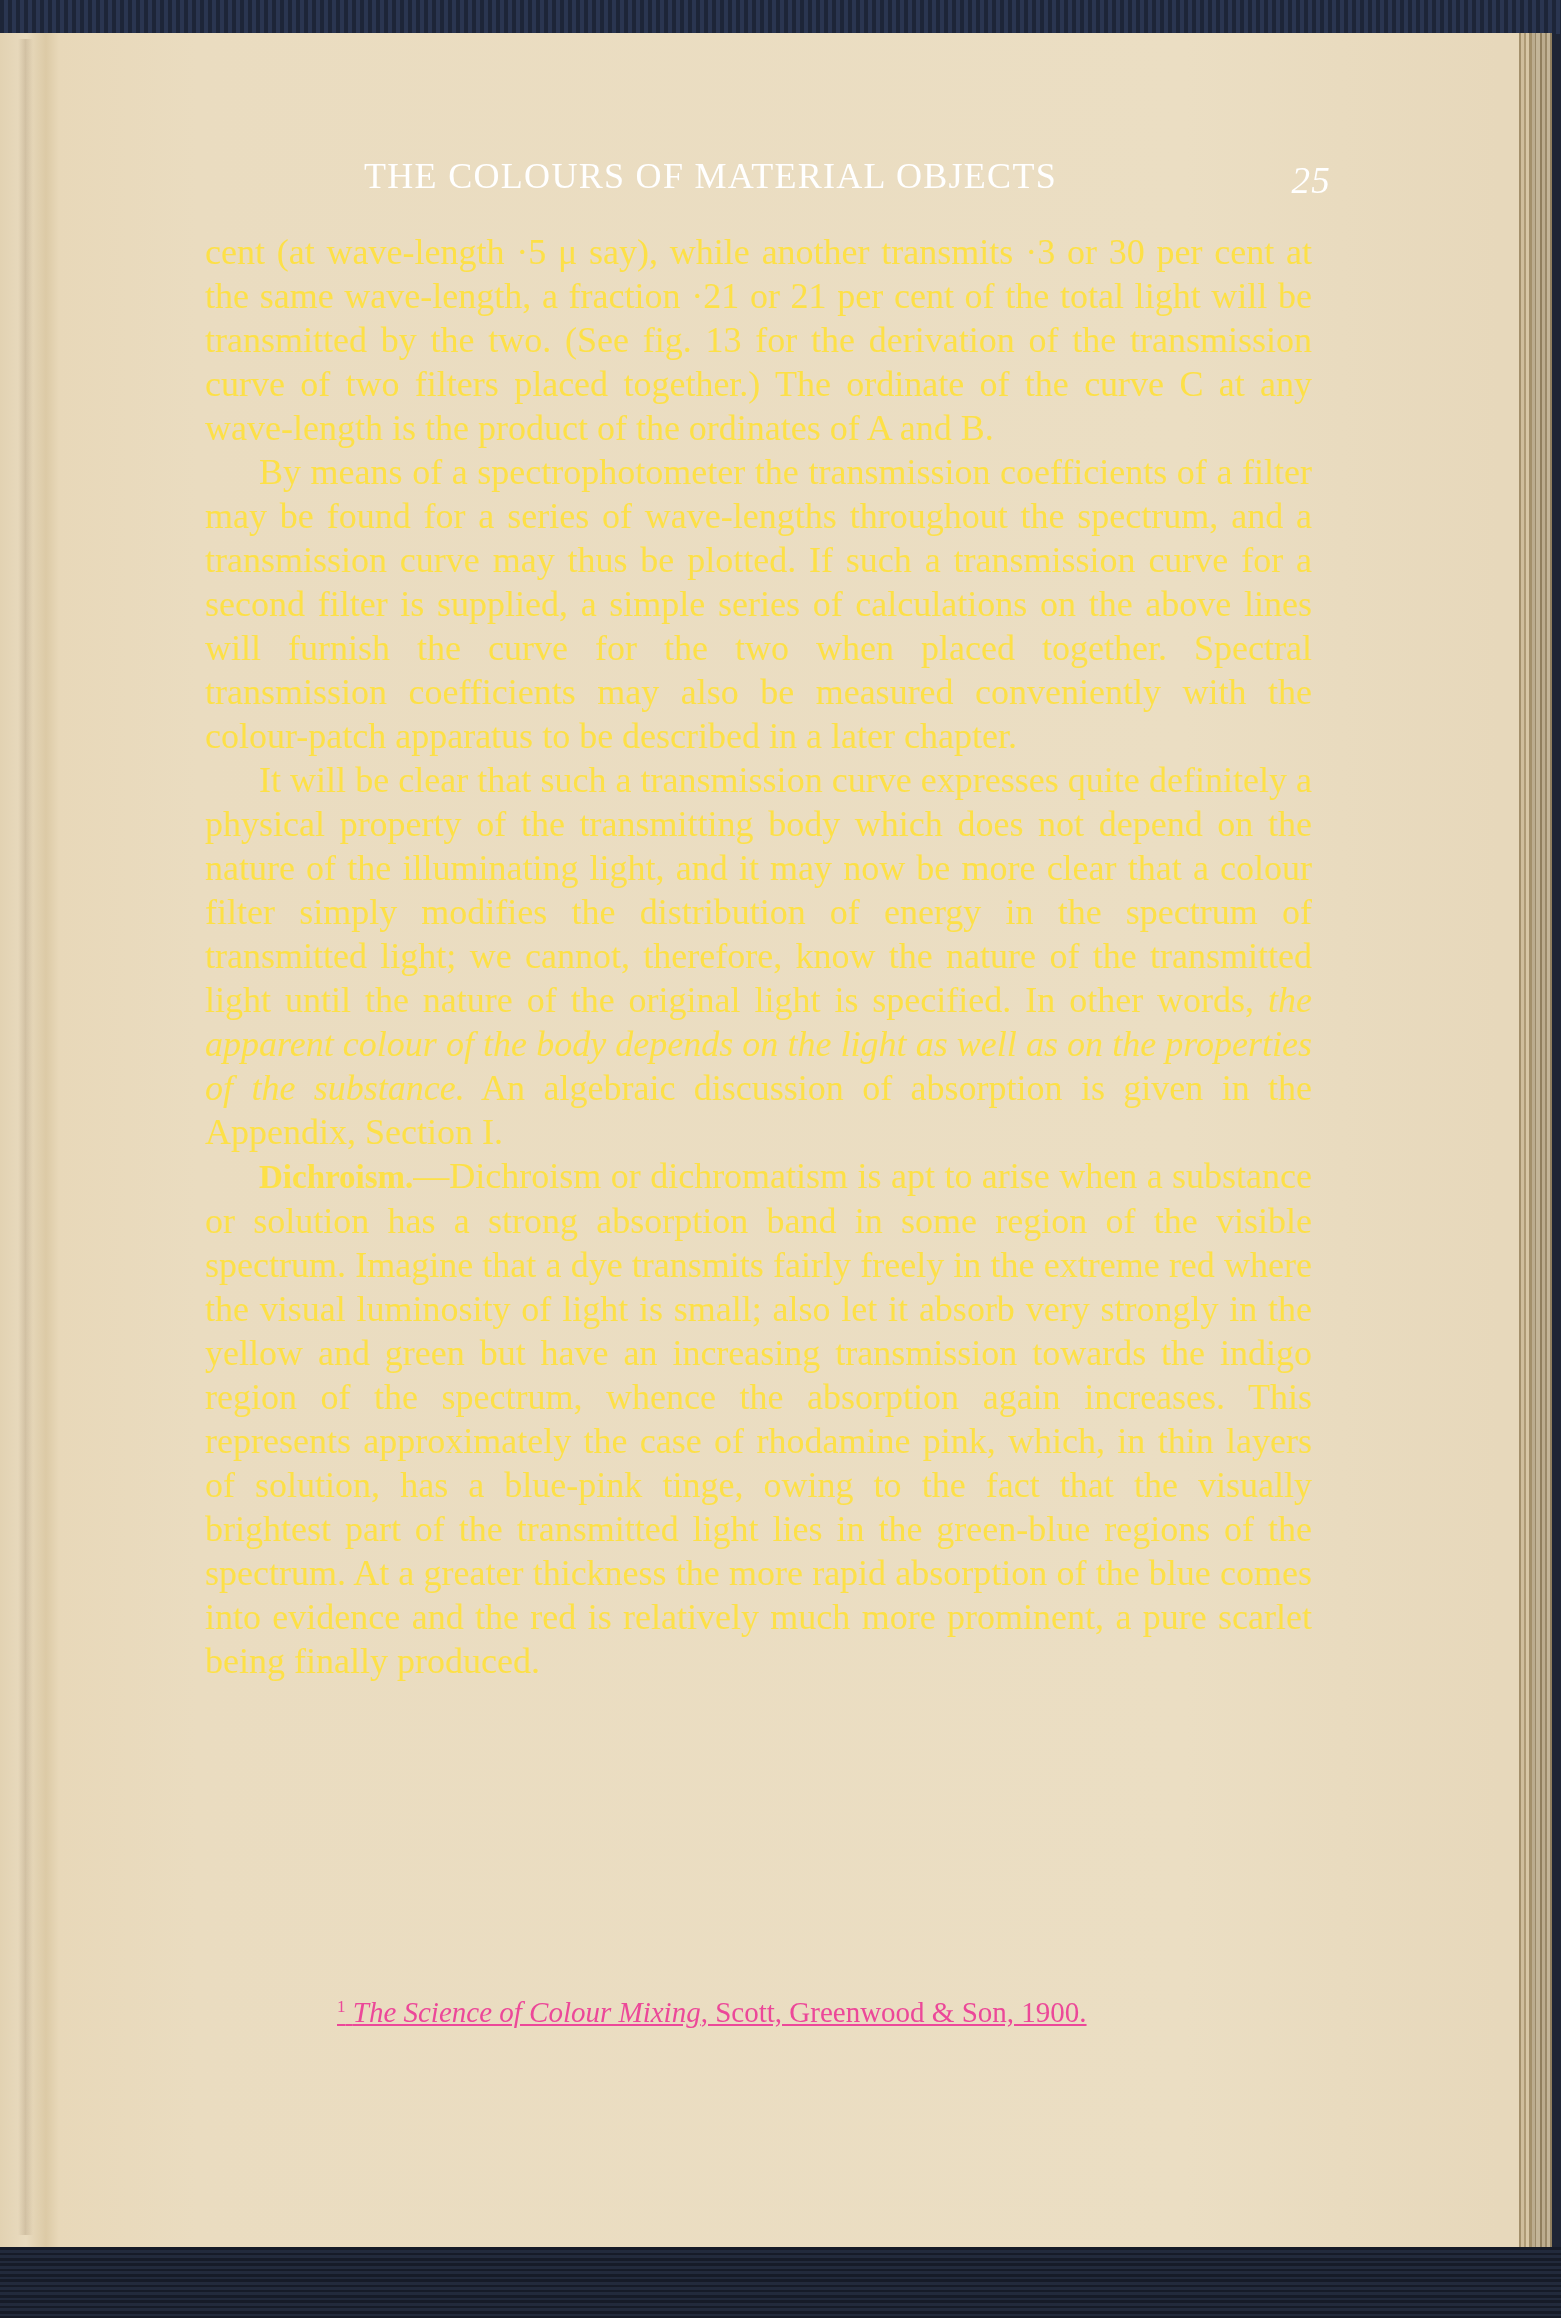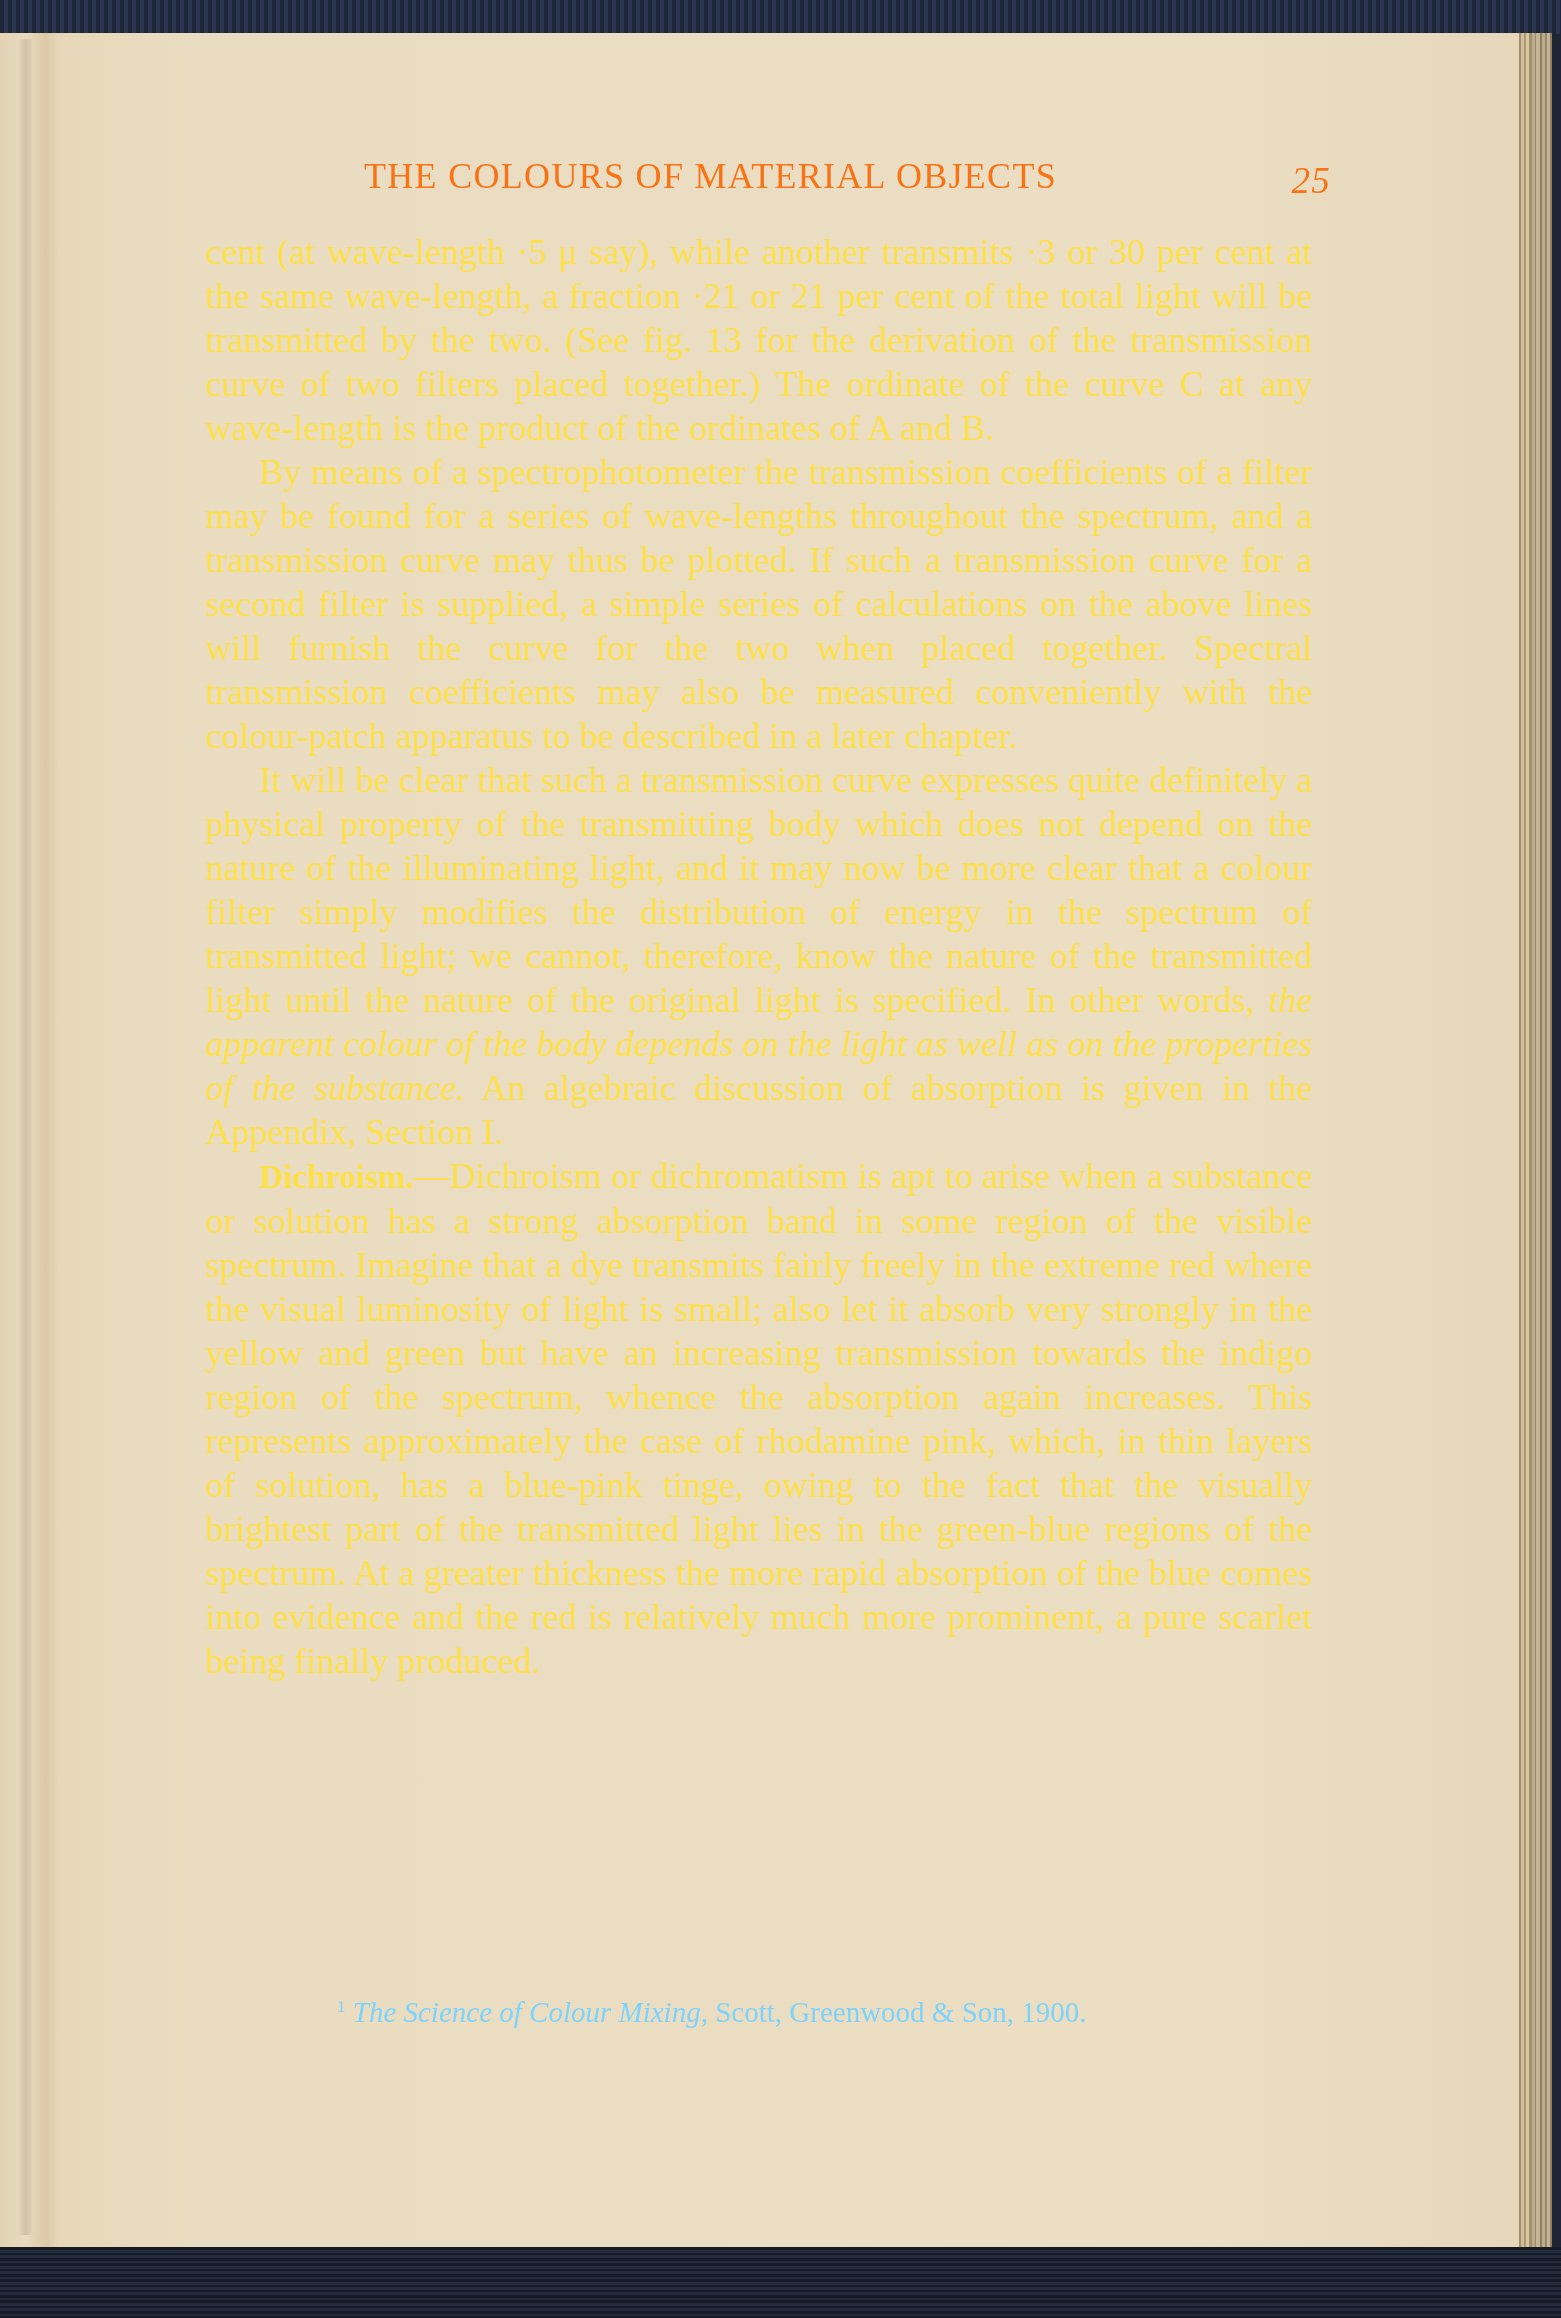--- a/index.html
+++ b/index.html
@@ -26,36 +26,36 @@
     position: absolute; right: 9.2px; top: 33px; width: 33px; height: 2216px;
     background: repeating-linear-gradient(90deg, #9c8862 0 2px, #cdbb98 2px 5.3px, #a8946e 5.3px 6.6px, #d6c5a3 6.6px 10.5px);
     opacity: 0.9;
   }
   .spine-crease {
     position: absolute; left: 18.4px; top: 39px; width: 14.5px; height: 2196px;
     background: linear-gradient(90deg, rgba(140,115,80,0.0), rgba(140,115,80,0.25), rgba(140,115,80,0.0));
   }
   .running-head {
     position: absolute; top: 155px; left: 364px; width: 967px;
-    height: 46px; font-size: 36px; color: #f97316; letter-spacing: 1.3px;
+    height: 46px; font-size: 36px; color: #ffffff; letter-spacing: 1.3px;
   }
   .running-head .title { position: absolute; left: 0; top: 0; }
   .running-head .folio { position: absolute; right: 0; top: 4px; font-size: 37px; font-style: italic; }
   .body-text {
     position: absolute; left: 205px; top: 230px; width: 1107px;
     color: #fde047; font-size: 36px; line-height: 44px;
   }
   .body-text p { margin: 0; text-align: justify; text-align-last: auto; }
   .body-text p.indent { text-indent: 54px; }
   .body-text em { font-style: italic; }
   .run-in { font-weight: bold; font-family: Liberation Serif, serif; font-size: 33px; }
   sup { font-size: 21px; line-height: 0; vertical-align: 13px; }
   .footnote {
     position: absolute; left: 337px; top: 1996px; width: 921px;
-    font-size: 29px; color: #7dd3fc;
+    font-size: 29px; color: #ec4899; text-decoration: underline;
   }
   .footnote sup { font-size: 17px; vertical-align: 10.5px; }
 </style>
 </head>
 <body>
 
 <div class="cloth-top"></div>
 <div class="page"></div>
 <div class="spine-crease"></div>
 <div class="page-edges"></div>

